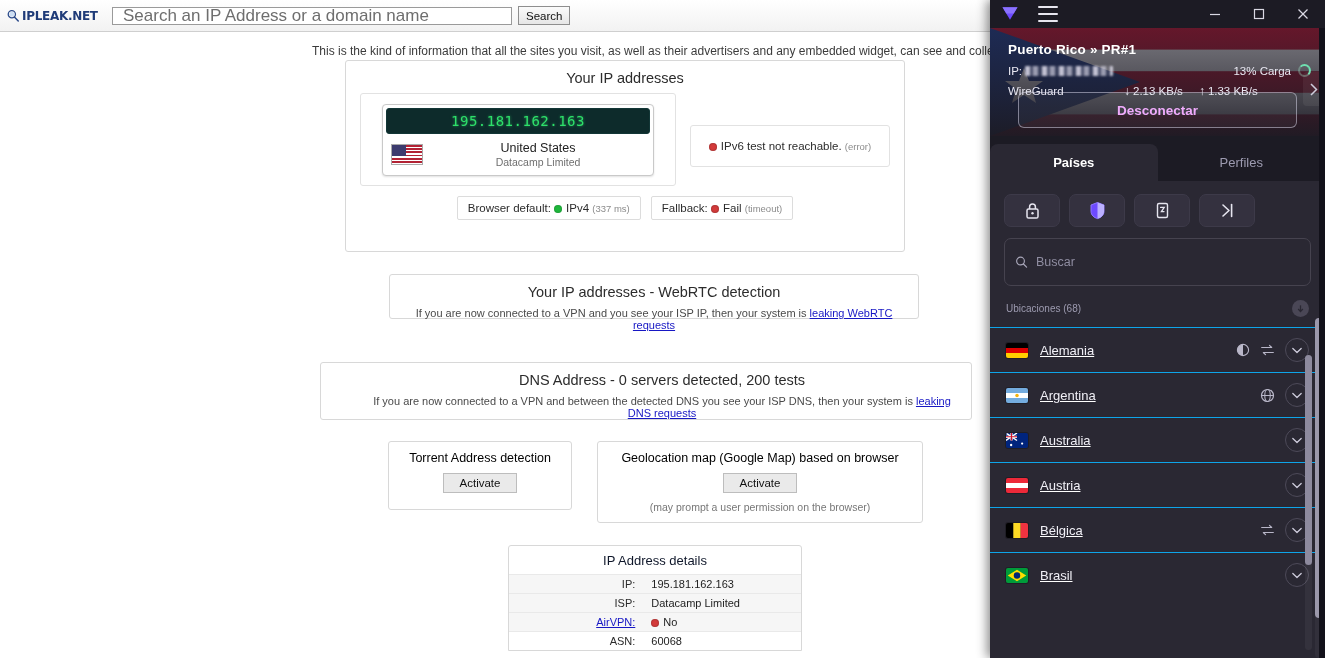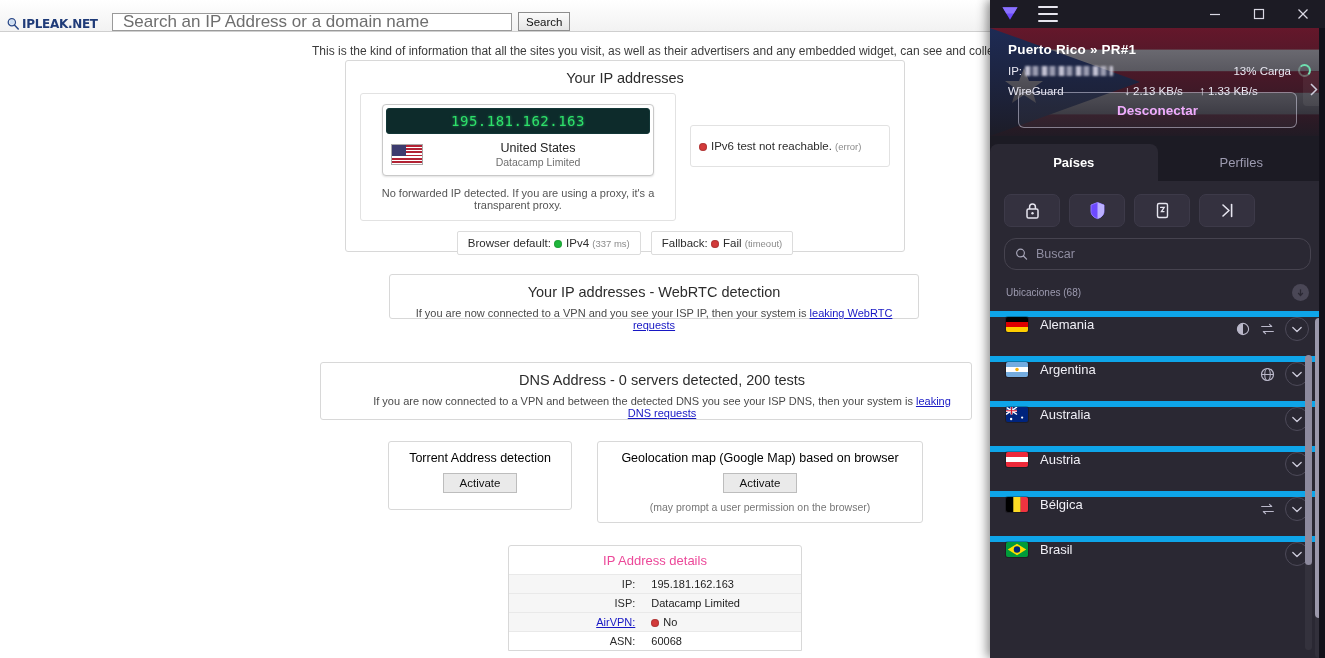--- a/index.html
+++ b/index.html
@@ -15,21 +15,21 @@
   .page {
     position: absolute; left: 0; top: 0;
     width: 1325px; height: 658px;
     background: #ffffff;
     overflow: hidden;
   }
   .site-header {
     height: 32px;
     background: linear-gradient(#ffffff, #f2f2f2);
     border-bottom: 1px solid #cfcfcf;
-    display: flex; align-items: flex-end;
+    display: flex; align-items: center;
     padding: 0 6px;
     gap: 6px;
   }
   .logo {
     display: flex; align-items: center; gap: 2px;
     width: 100px; flex: none;
     user-select: none;
   }
   .logo-glass { width: 14px; height: 14px; flex: none; }
   .logo-text {
@@ -156,20 +156,21 @@
     font-size: 11px;
     color: #555;
     margin-top: 11px;
   }
   .ip-right {
     width: 200px; flex: none;
     border: 1px solid #e2e2e2;
     border-radius: 3px;
     padding: 14px 8px;
     margin-top: 32px;
+    text-align: center;
     font-size: 11.5px;
     color: #2c2c2c;
   }
   .dot {
     display: inline-block;
     width: 8px; height: 8px;
     border-radius: 50%;
     vertical-align: middle;
     margin-right: 4px;
   }
@@ -251,21 +252,21 @@
     left: 508px; top: 545px;
     width: 294px;
     border: 1px solid #d8d8d8;
     border-radius: 3px 3px 0 0;
     background: #fff;
     overflow: hidden;
   }
   .details-title {
     text-align: center;
     font-size: 13px;
-    color: #ec4899;
+    color: #0f172a;
     padding: 7px 0 6px;
   }
   table.details { width: 100%; border-collapse: collapse; }
   table.details td {
     font-size: 11px;
     padding: 3px 8px;
     border-top: 1px solid #e9e9e9;
   }
   table.details td.k {
     width: 46%;
@@ -441,23 +442,23 @@
     width: 56px; height: 33px;
     background: #34313f;
     border: 1px solid #3d3a49;
     border-radius: 7px;
     display: flex; align-items: center; justify-content: center;
     cursor: pointer;
   }
 
   .search-box {
     margin: 0 14px 10px;
-    height: 32px;
+    height: 48px;
     border: 1px solid #46434f;
-    border-radius: 12px;
+    border-radius: 7px;
     display: flex; align-items: center;
     padding: 0 10px;
     gap: 8px;
   }
   .search-box input {
     background: transparent;
     border: none; outline: none;
     color: #cfcddd;
     font-size: 12.5px;
     width: 100%;
@@ -475,25 +476,26 @@
     margin-left: auto;
     width: 17px; height: 17px;
     border-radius: 50%;
     background: #4a4756;
     display: flex; align-items: center; justify-content: center;
     color: #d6d4e2; font-size: 10px;
     cursor: pointer;
   }
 
   .country-row {
-    display: flex; align-items: flex-start;
+    display: flex; align-items: center;
     height: 45px;
     padding: 0 16px;
-    border-top: 6px solid #0ea5e9;
-    cursor: pointer;
+    border-top: 1px solid #0ea5e9;
+    cursor: pointer;
+    text-decoration: underline;
   }
   .cflag {
     width: 22px; height: 15px; flex: none;
     margin-right: 12px;
     border-radius: 2px;
     overflow: hidden;
     box-shadow: 0 0 0 1px rgba(0,0,0,.25);
   }
   .cname { font-size: 13px; color: #f0eff6; }
   .crow-icons { margin-left: auto; display: flex; align-items: center; gap: 10px; }
@@ -576,21 +578,20 @@
               <span>195.181.162.163</span>
             </div>
             <div class="ip-geo">
               <div class="flag-us"></div>
               <div class="ip-geo-text">
                 <div class="ip-country">United States</div>
                 <div class="ip-isp">Datacamp Limited</div>
               </div>
             </div>
           </div>
-          <div class="ip-note">No forwarded IP detected. If you are using a proxy, it's a transparent proxy.</div>
         </div>
         <div class="ip-right">
           <span class="dot dot-red"></span><span>IPv6 test not reachable.</span>
           <span class="muted">(error)</span>
         </div>
       </div>
       <div class="ip-bottom">
         <div class="pill">
           <span>Browser default:</span>
           <span class="dot dot-green"></span><span>IPv4</span>

